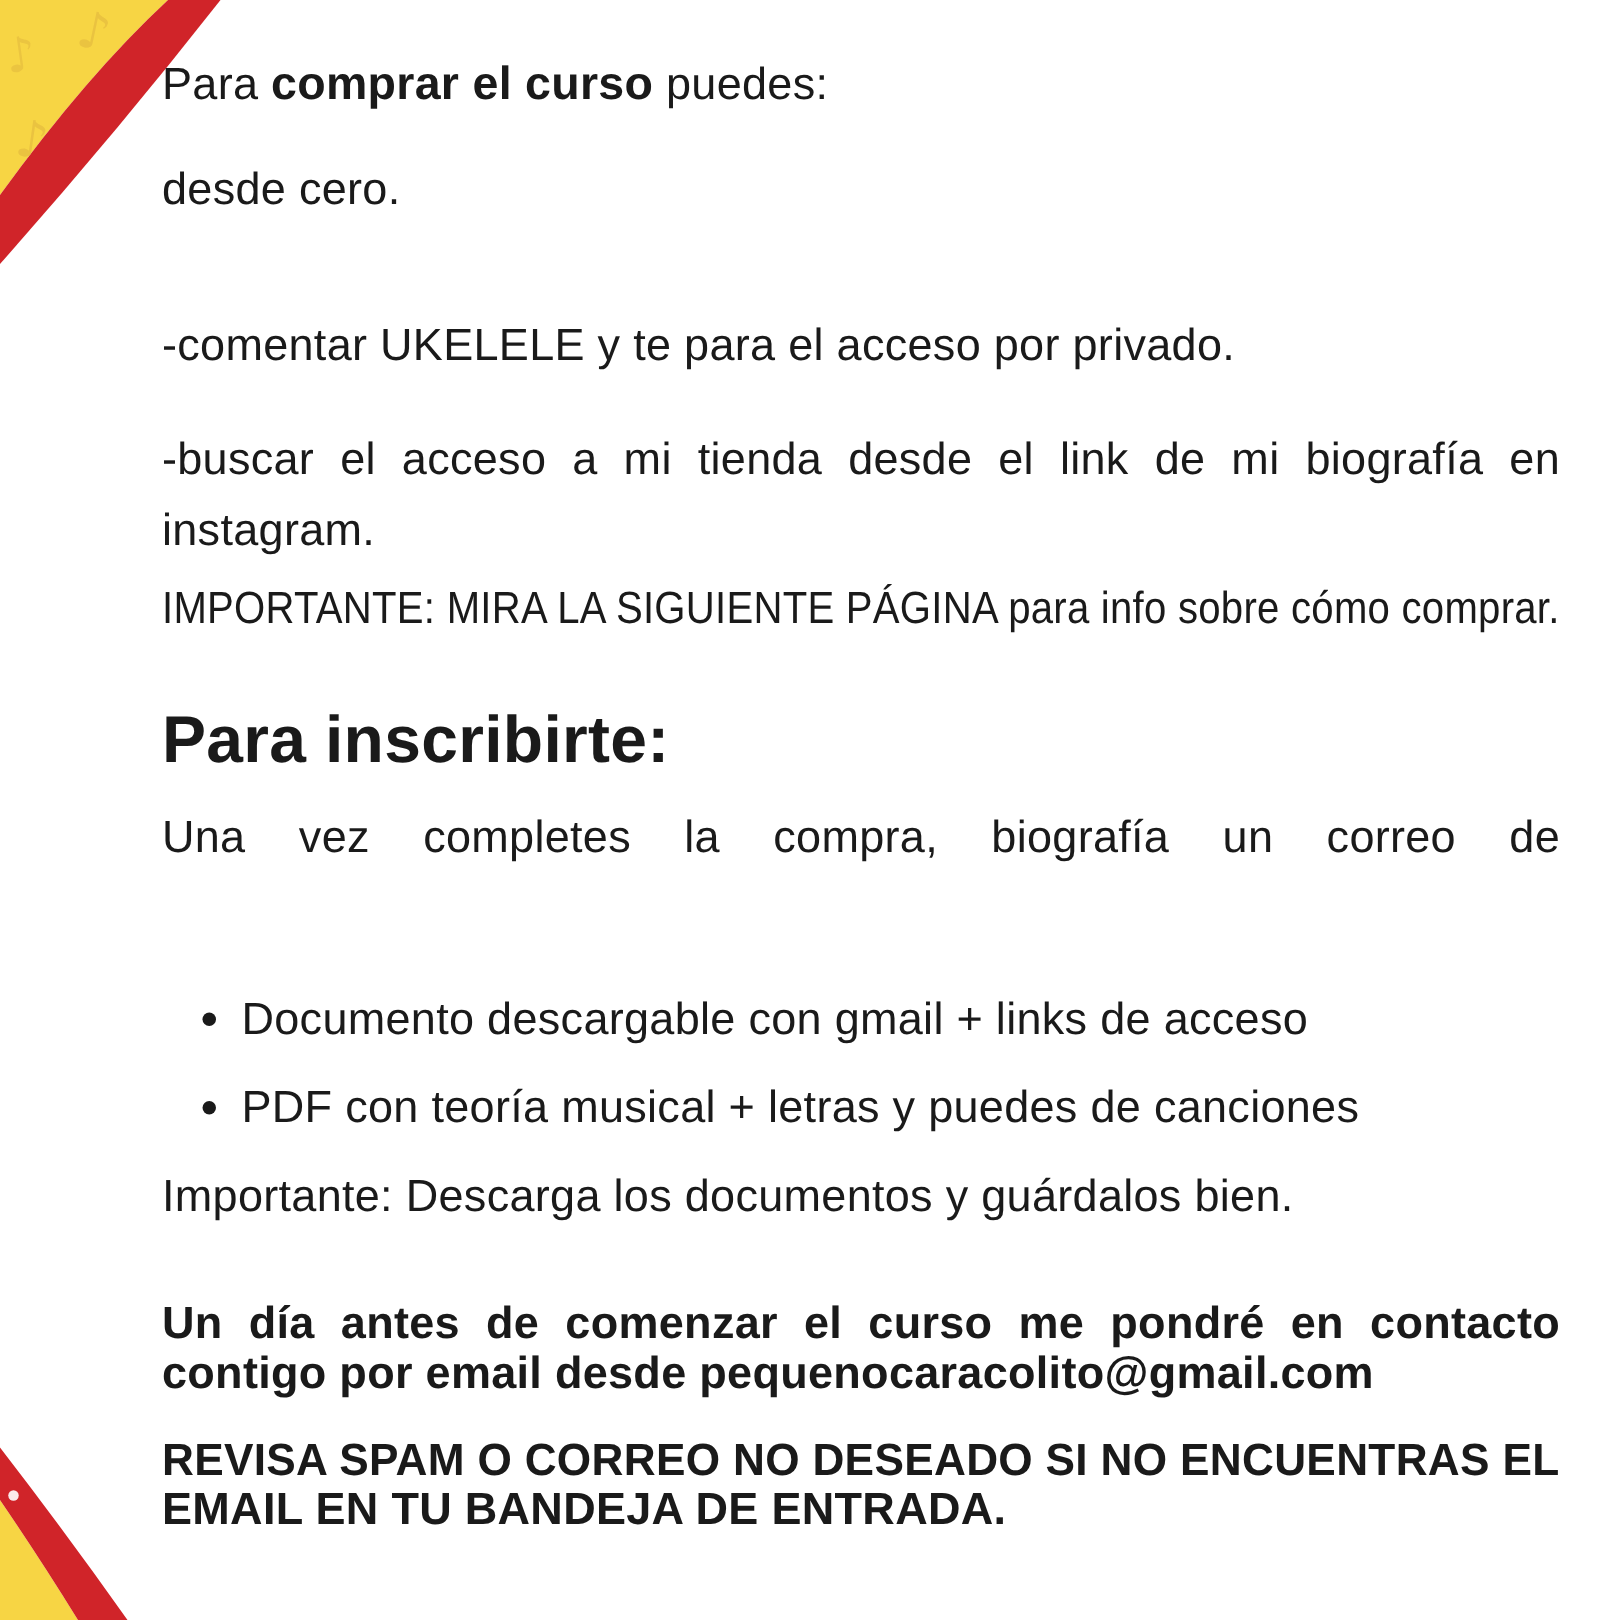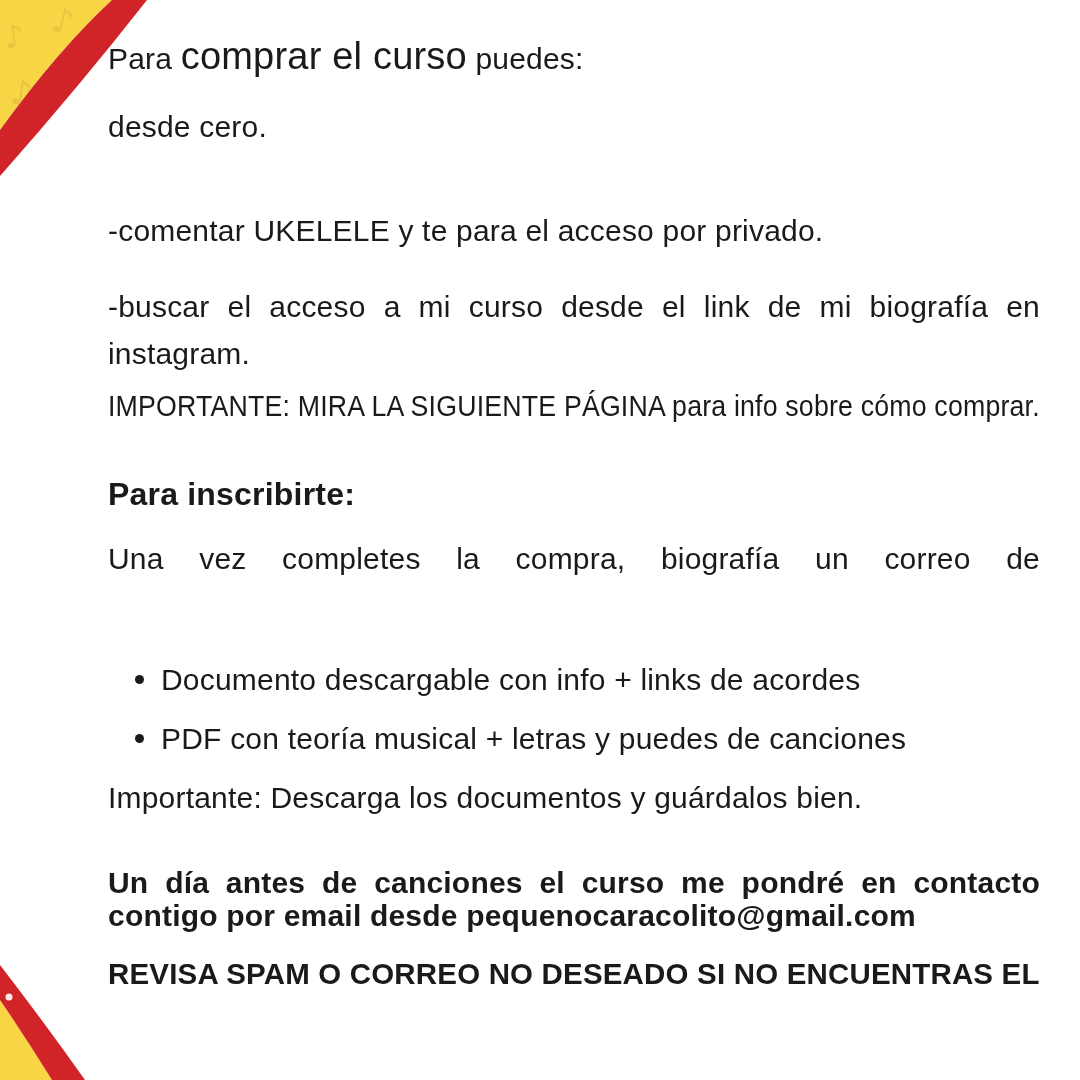--- a/index.html
+++ b/index.html
@@ -36,23 +36,23 @@
     line-height: 36px;
     letter-spacing: 0.2px;
   }
   .lh-wide .line { line-height: 47px; }
   .lh-tight .line { line-height: 33px; }
   .stretch {
     text-align: justify;
     text-align-last: justify;
   }
   .bold { font-weight: 700; }
-  .heading .line { font-size: 32px; font-weight: 700; }
+  .heading .line { font-size: 44px; font-weight: 700; }
   .intro .line { font-size: 30px; }
-  .intro .bold-seg { font-weight: 400; font-size: 38px; }
+  .intro .bold-seg { font-weight: 700; font-size: 31px; }
 
   .bullet-row {
     display: flex;
     align-items: flex-start;
   }
   .bullet-dot {
     flex: 0 0 auto;
     width: 9px;
     height: 9px;
     margin: 13px 17px 0 27px;
@@ -91,52 +91,53 @@
 
   <div class="block lh-wide" style="top:103px">
     <div class="line">desde cero.</div>
   </div>
 
   <div class="block" style="top:213px">
     <div class="line fitline">-comentar UKELELE y te para el acceso por privado.</div>
   </div>
 
   <div class="block lh-wide" style="top:283px">
-    <div class="line stretch fitline">-buscar el acceso a mi curso desde el link de mi biografía en</div>
+    <div class="line stretch fitline">-buscar el acceso a mi tienda desde el link de mi biografía en</div>
     <div class="line">instagram.</div>
   </div>
 
   <div class="block" style="top:388px">
     <div class="line fitline" style="transform-origin: left center; transform: scaleX(0.891013);">IMPORTANTE: MIRA LA SIGUIENTE PÁGINA para info sobre cómo comprar.</div>
   </div>
 
   <div class="block heading" style="top:476px">
     <div class="line fitline">Para inscribirte:</div>
   </div>
 
   <div class="block lh-tight" style="top:542px">
     <div class="line stretch fitline">Una vez completes la compra, biografía un correo de</div>
   </div>
 
   <div class="block bullet-row" style="top:662px">
     <span class="bullet-dot"></span>
-    <span class="bullet-text fitline">Documento descargable con info + links de acordes</span>
+    <span class="bullet-text fitline">Documento descargable con gmail + links de acceso</span>
   </div>
 
   <div class="block bullet-row" style="top:721px">
     <span class="bullet-dot"></span>
     <span class="bullet-text fitline">PDF con teoría musical + letras y puedes de canciones</span>
   </div>
 
   <div class="block" style="top:780px">
     <div class="line fitline">Importante: Descarga los documentos y guárdalos bien.</div>
   </div>
 
   <div class="block lh-tight bold" style="top:866px">
-    <div class="line stretch fitline">Un día antes de canciones el curso me pondré en contacto</div>
+    <div class="line stretch fitline">Un día antes de comenzar el curso me pondré en contacto</div>
     <div class="line fitline">contigo por email desde pequenocaracolito@gmail.com</div>
   </div>
 
   <div class="block lh-tight bold" style="top:957px">
     <div class="line stretch fitline" style="transform-origin: left center; transform: scaleX(0.982086);">REVISA SPAM O CORREO NO DESEADO SI NO ENCUENTRAS EL</div>
+    <div class="line fitline">EMAIL EN TU BANDEJA DE ENTRADA.</div>
   </div>
 
 </div>
 
 </body></html>

